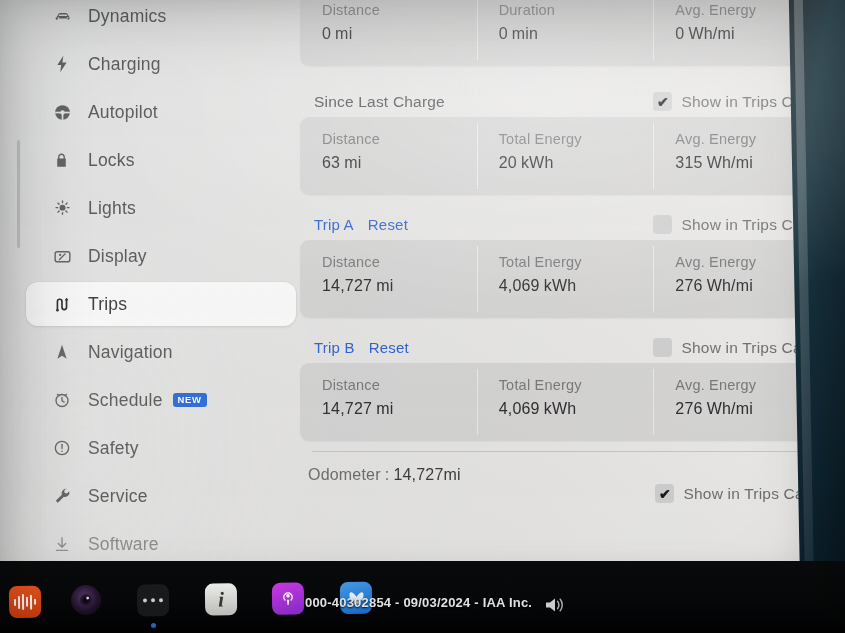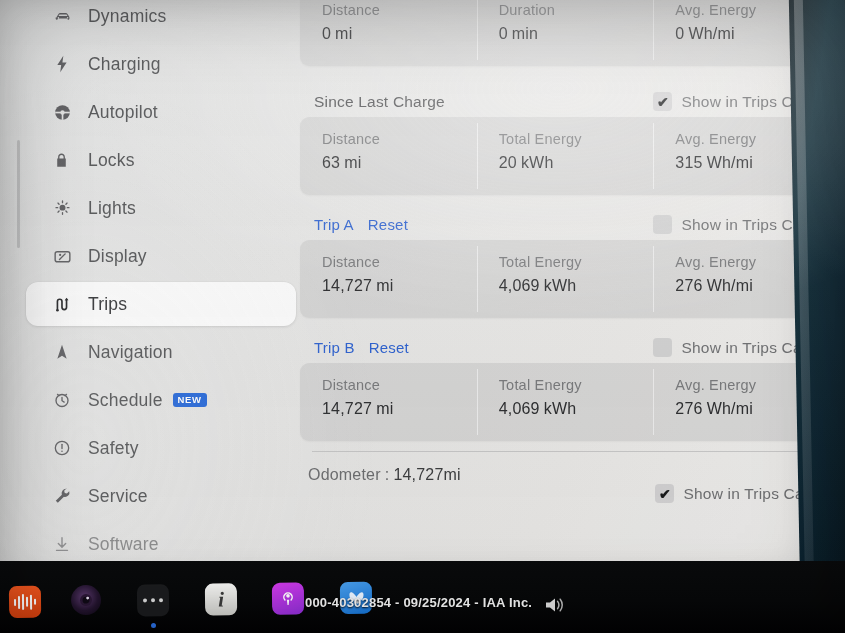--- a/index.html
+++ b/index.html
@@ -635,21 +635,21 @@
       <div class="dock-icon" id="di-bluesky">
         <svg width="19" height="19" viewBox="0 0 24 24" fill="#eaf4ff">
           <path d="M12 10.4C10.7 7.9 7.6 4.3 5.3 4.3c-1.7 0-2.2 1.6-2.2 3.4 0 2.4.9 6.1 3.4 7 1.2.5 2.6.4 3.8 0-1.1.5-2.1 1.5-1.4 3 .7 1.4 2.3 1.6 3.1.2.8 1.4 2.4 1.2 3.1-.2.7-1.5-.3-2.5-1.4-3 1.2.4 2.6.5 3.8 0 2.5-.9 3.4-4.6 3.4-7 0-1.8-.5-3.4-2.2-3.4-2.3 0-5.4 3.6-6.7 6.1z"></path>
         </svg>
       </div>
 
     </div>
 
     <div id="blue-dot"></div>
 
-    <div id="dock-watermark">000-40302854 - 09/25/2024 - IAA Inc.</div>
+    <div id="dock-watermark">000-40302854 - 09/03/2024 - IAA Inc.</div>
 
     <svg id="speaker-icon" viewBox="0 0 26 20">
       <path d="M3 7.5h4l5-4v13l-5-4H3z" fill="#dcdcdc"></path>
       <path d="M14.6 6.4a6 6 0 010 7.2M17.2 4.2a9.3 9.3 0 010 11.6" stroke="#b8b8b8" stroke-width="1.5" fill="none" stroke-linecap="round"></path>
     </svg>
   </div>
 
   <div id="blur-veil"></div>
   <div id="glare"></div>
   <div id="vignette"></div>

